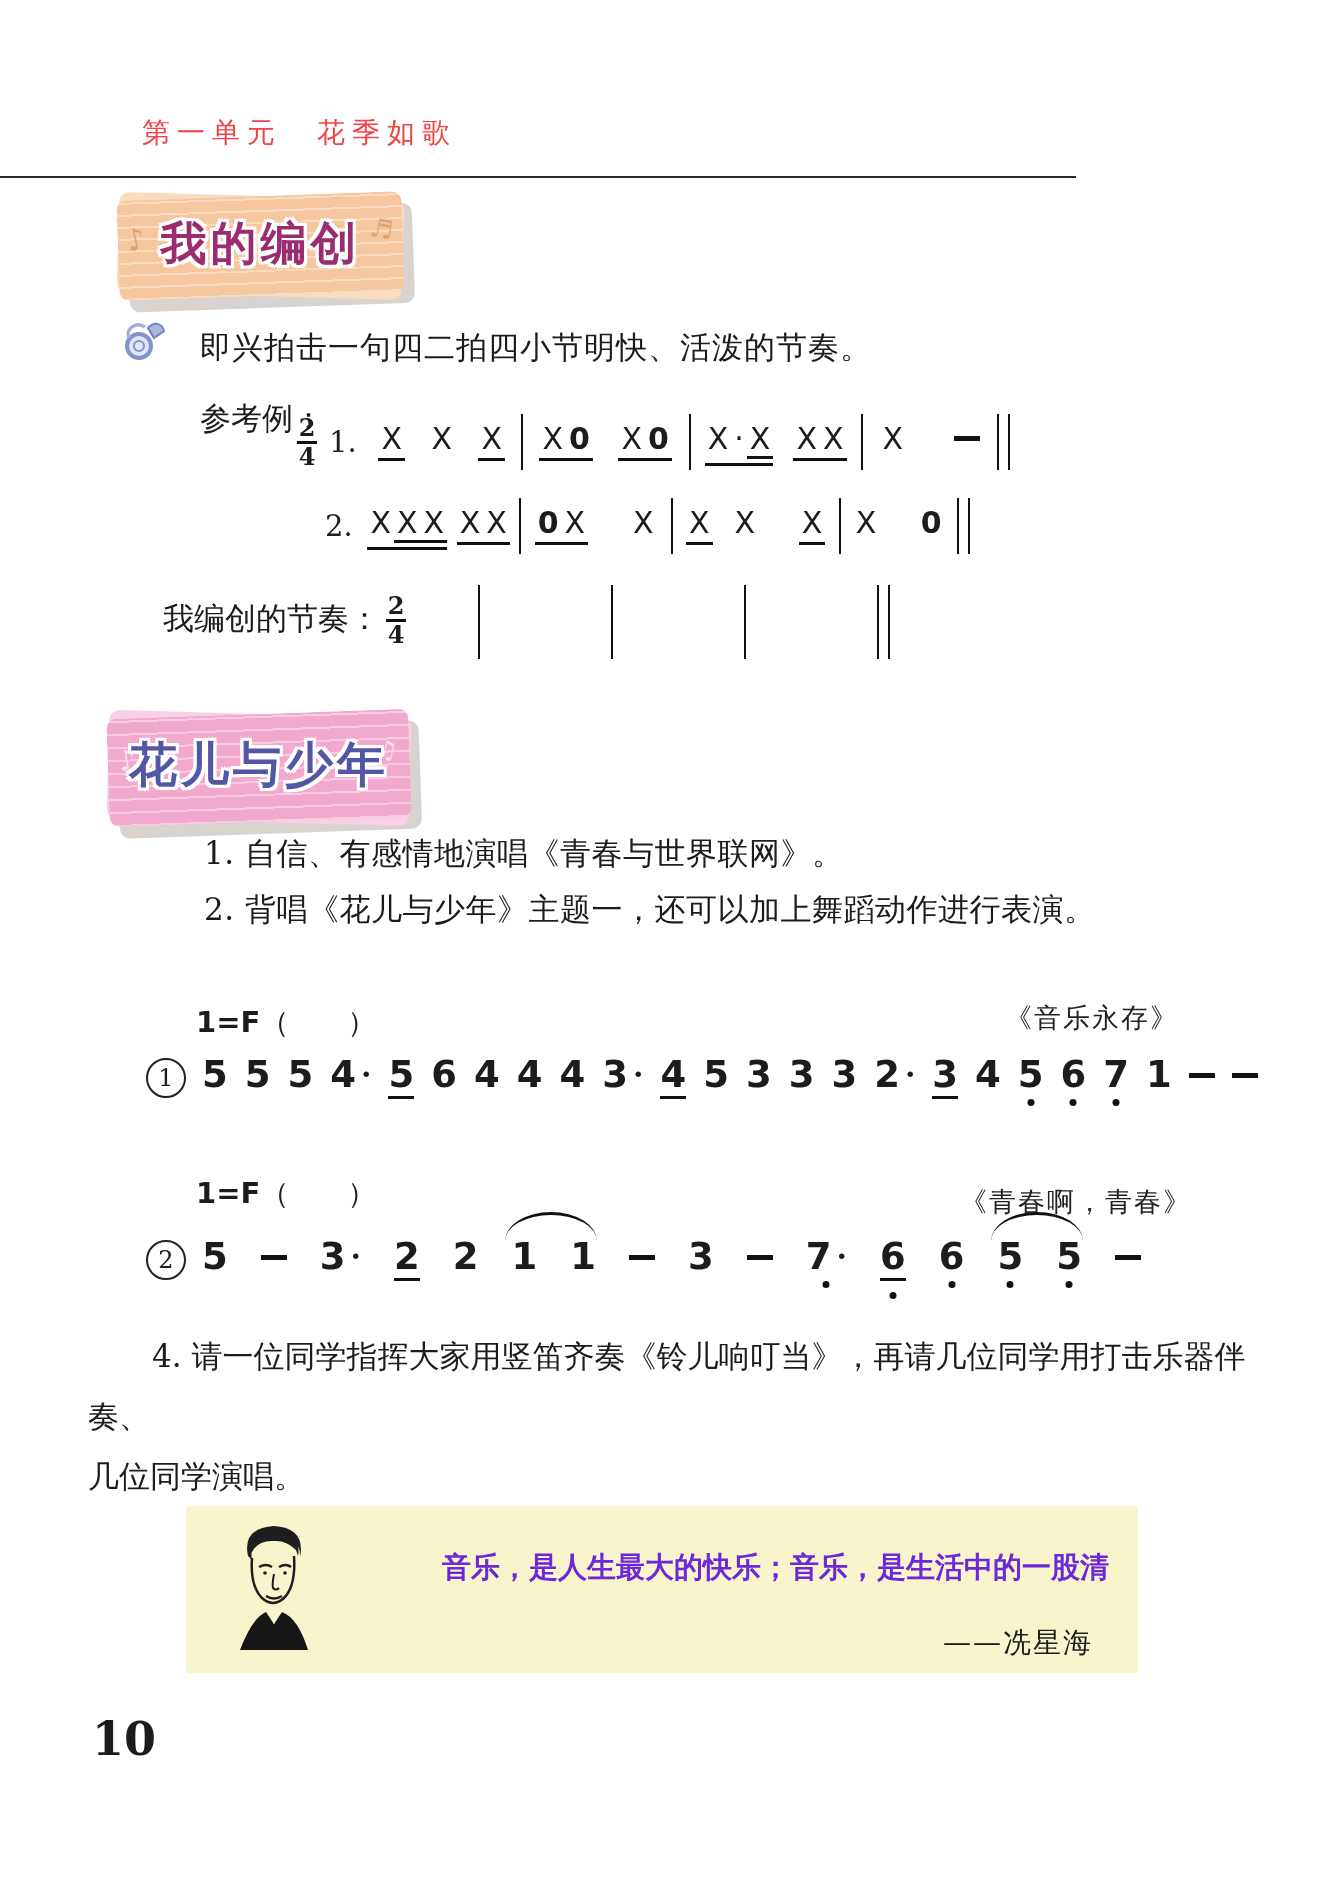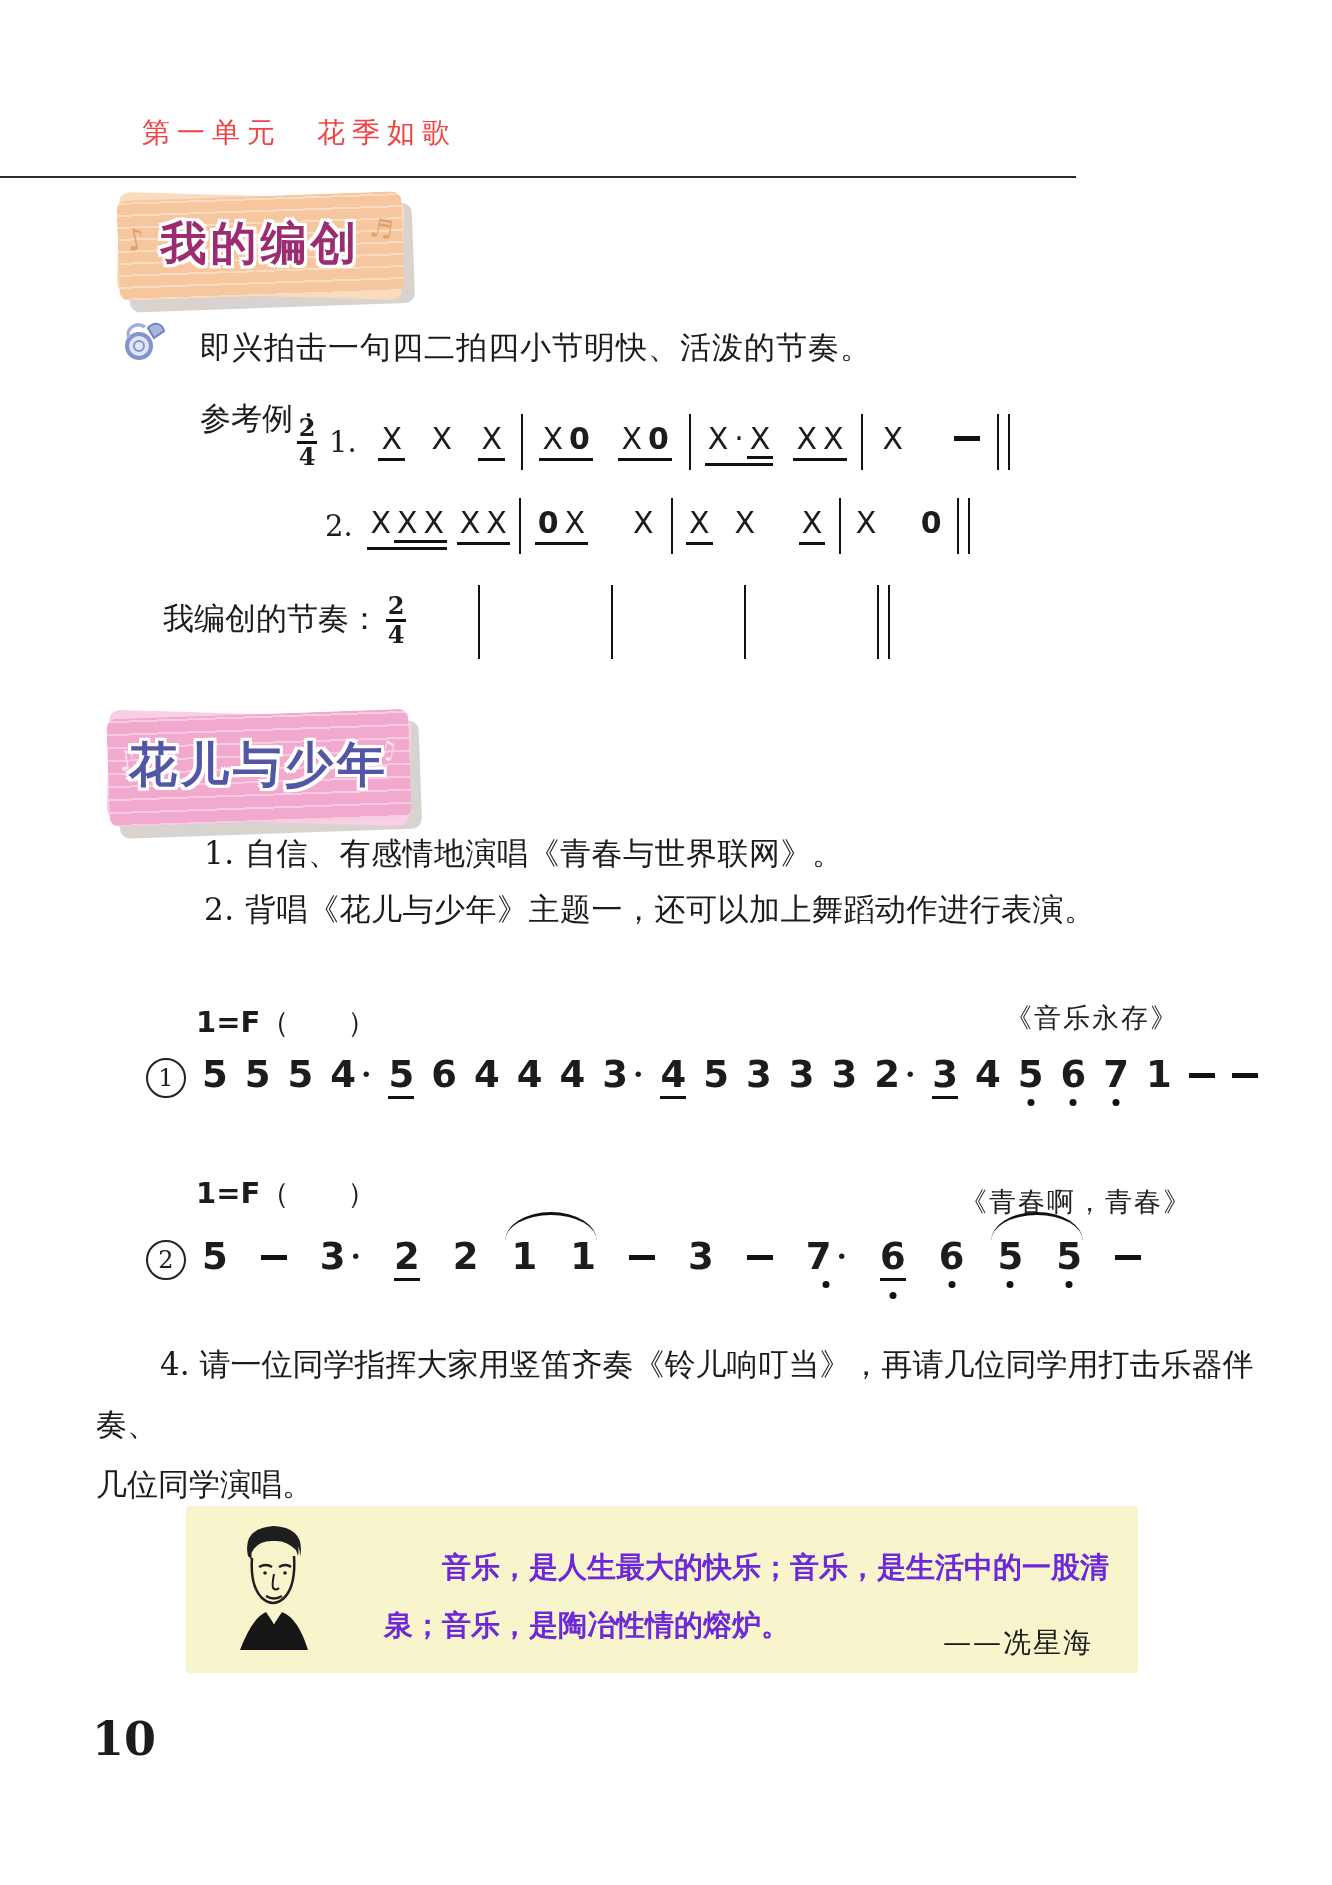--- a/index.html
+++ b/index.html
@@ -106,21 +106,21 @@
   .mnum.u1{border-bottom:3.5px solid #111;padding-bottom:3px;}
   .ddot{font-weight:bold;font-size:30px;line-height:1;margin-left:5px;align-self:center;}
   .odot{position:absolute;left:50%;transform:translateX(-50%);bottom:-13px;width:7px;height:7px;
         border-radius:50%;background:#111;}
   .mnum.u1 ~ .odot{bottom:-18px;}
   .mdash{width:26px;height:5px;background:#111;margin-top:17px;}
   .tie{position:absolute;left:-6px;top:-26px;width:92px;height:26px;border-top:3.5px solid #111;
        border-radius:50% 50% 0 0 / 100% 100% 0 0;}
 
   
-  .item4{position:absolute;left:88px;top:1326px;width:1215px;margin:8px;font-size:31px;line-height:60px;}
+  .item4{position:absolute;left:88px;top:1326px;width:1215px;margin:0;font-size:31px;line-height:60px;}
   .item4 .l1{text-indent:64px;}
 
   
   .qbox{position:absolute;left:186px;top:1506px;width:952px;height:167px;background:#f8f5cd;border-radius:2px;}
   .portrait{position:absolute;left:40px;top:14px;}
   .qtext{position:absolute;left:198px;top:32px;width:745px;
          font-family:"DejaVu Sans","Liberation Sans",sans-serif;font-weight:bold;
          font-size:29px;line-height:58px;color:#6d28d9;}
   .qtext .l1{text-indent:58px;}
   .qattr{position:absolute;right:45px;top:118px;font-size:28px;letter-spacing:2px;}
@@ -448,20 +448,19 @@
       <path d="M33 47 q 7 -4 13 0 M53 47 q 7 -4 12 0" stroke="#1e1e1e" stroke-width="2.5" fill="none"></path>
       <circle cx="39" cy="53" r="1.8" fill="#1e1e1e"></circle>
       <circle cx="59" cy="53" r="1.8" fill="#1e1e1e"></circle>
       <path d="M48 54 q -2 10 -1 14 q 3 3 6 0" stroke="#1e1e1e" stroke-width="2" fill="none"></path>
       <path d="M40 76 q 8 5 16 0" stroke="#1e1e1e" stroke-width="2.5" fill="none"></path>
       <path d="M14 130 Q 26 98 40 92 L 48 104 56 92 Q 72 98 82 130 Z" fill="#161616"></path>
       <path d="M44 94 l 4 8 4 -8" fill="none" stroke="#f8f5cd" stroke-width="2"></path>
     </svg>
     <div class="qtext">
       <div class="l1">音乐，是人生最大的快乐；音乐，是生活中的一股清</div>
-      <div class="l2">泉；音乐，是陶冶性情的熔炉。</div>
     </div>
     <div class="qattr">——冼星海</div>
   </div>
 
   <div class="pagenum">10</div>
 
 </div>
 
 </body></html>

